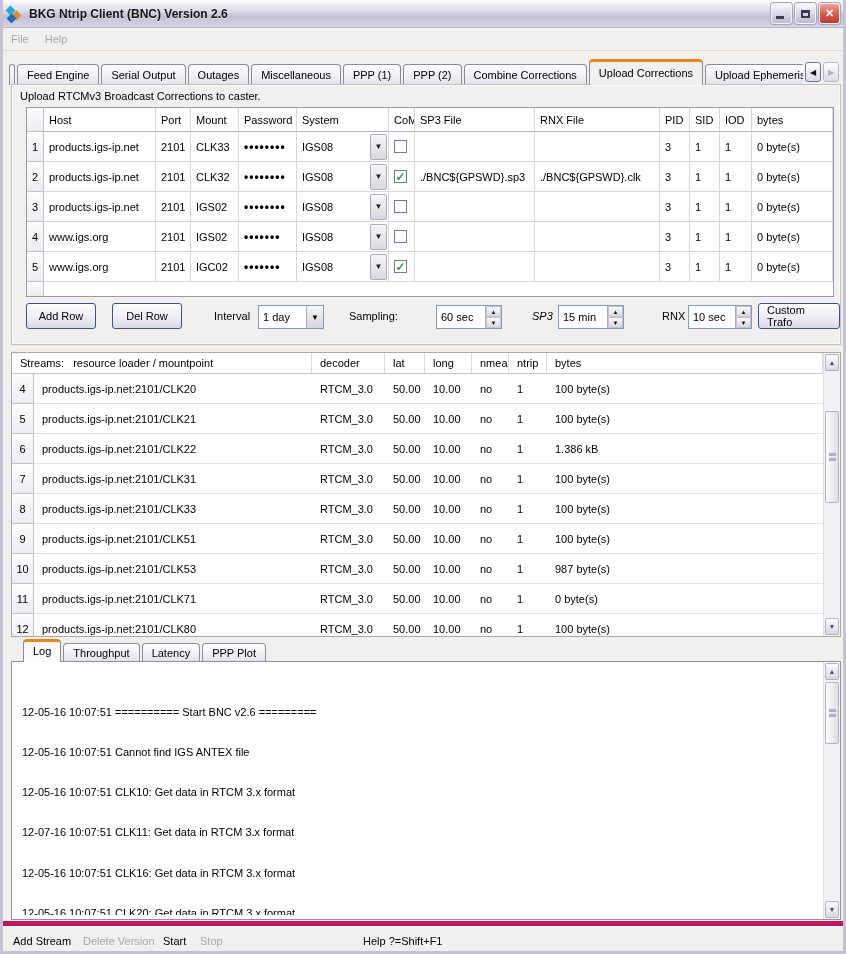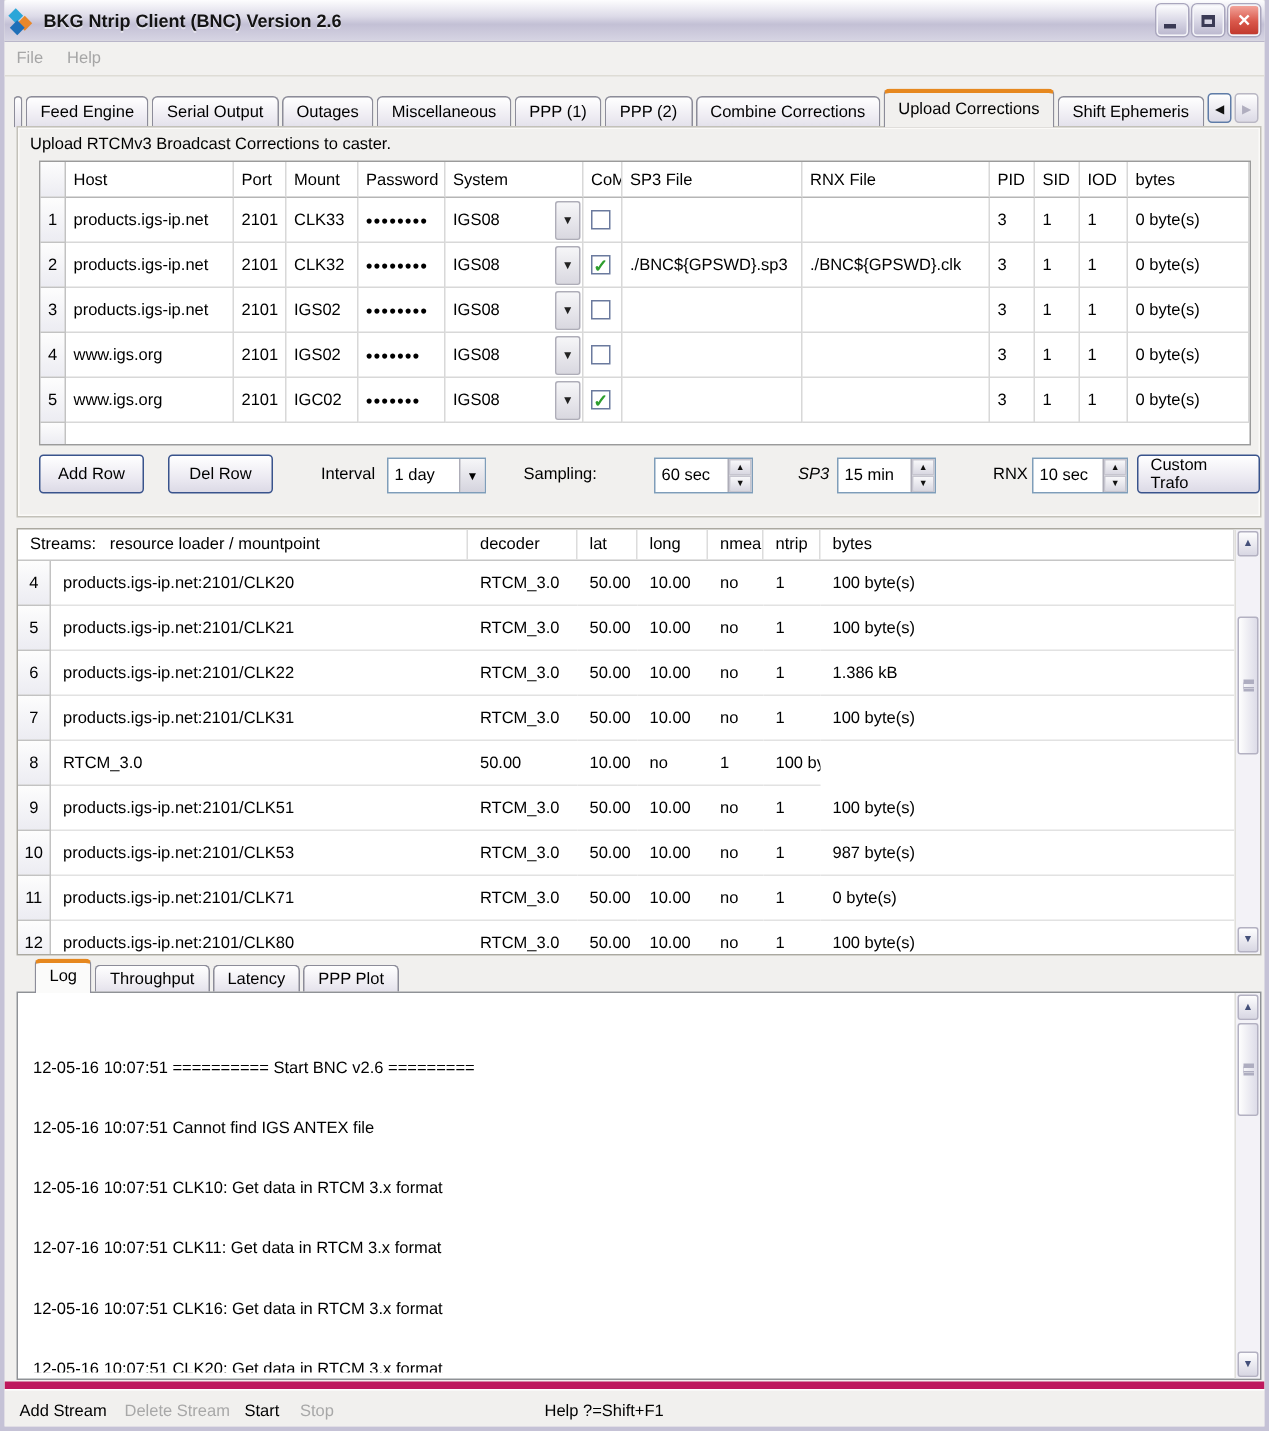--- a/index.html
+++ b/index.html
@@ -175,21 +175,21 @@
     <div class="tabs-strip">
       <div class="tab sliver"></div>
       <div class="tab">Feed Engine</div>
       <div class="tab">Serial Output</div>
       <div class="tab">Outages</div>
       <div class="tab">Miscellaneous</div>
       <div class="tab">PPP (1)</div>
       <div class="tab">PPP (2)</div>
       <div class="tab">Combine Corrections</div>
       <div class="tab selected">Upload Corrections</div>
-      <div class="tab">Shift Ephemeris</div>
+      <div class="tab">Upload Ephemeris</div>
     </div>
     <div class="tab-scroll">
       <div class="tsbtn">◀</div>
       <div class="tsbtn disabled">▶</div>
     </div>
   </div>
 
   <div class="tabpage">
     <div class="upload-caption">Upload RTCMv3 Broadcast Corrections to caster.</div>
 
@@ -414,20 +414,21 @@
         <div class="c">products.igs-ip.net:2101/CLK31</div>
         <div class="c">RTCM_3.0</div>
         <div class="c">50.00</div>
         <div class="c">10.00</div>
         <div class="c">no</div>
         <div class="c">1</div>
         <div class="c">100 byte(s)</div>
       </div>
       <div class="sg">
         <div class="c numcell">8</div>
+        <div class="c">products.igs-ip.net:2101/CLK33</div>
         <div class="c">RTCM_3.0</div>
         <div class="c">50.00</div>
         <div class="c">10.00</div>
         <div class="c">no</div>
         <div class="c">1</div>
         <div class="c">100 byte(s)</div>
       </div>
       <div class="sg">
         <div class="c numcell">9</div>
         <div class="c">products.igs-ip.net:2101/CLK51</div>
@@ -510,19 +511,19 @@
       <div class="sbtn up">▲</div>
       <div class="sthumb" style="top:20px; height:62px;">
           <span class="grip"></span>
         </div>
       <div class="sbtn down">▼</div>
     </div>
   </div>
 
   <div class="statusbar">
     <div class="sb-item" style="left:10px;">Add Stream</div>
-    <div class="sb-item disabled" style="left:80px;">Delete Stream</div>
+    <div class="sb-item disabled" style="left:80px;">Delete Version</div>
     <div class="sb-item" style="left:160px;">Start</div>
     <div class="sb-item disabled" style="left:197px;">Stop</div>
     <div class="sb-item" style="left:360px;">Help ?=Shift+F1</div>
   </div>
 
 </div>
 
 </body></html>

